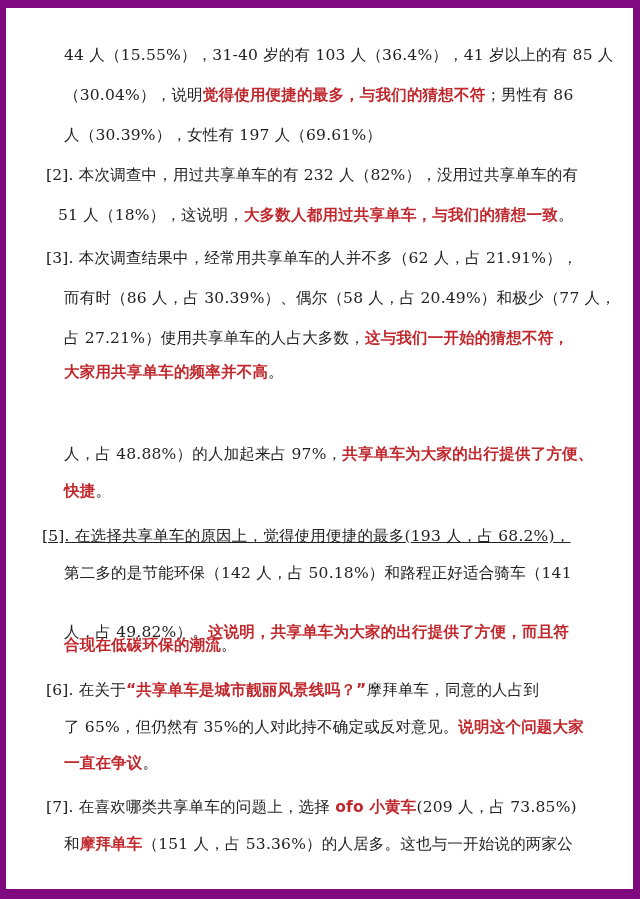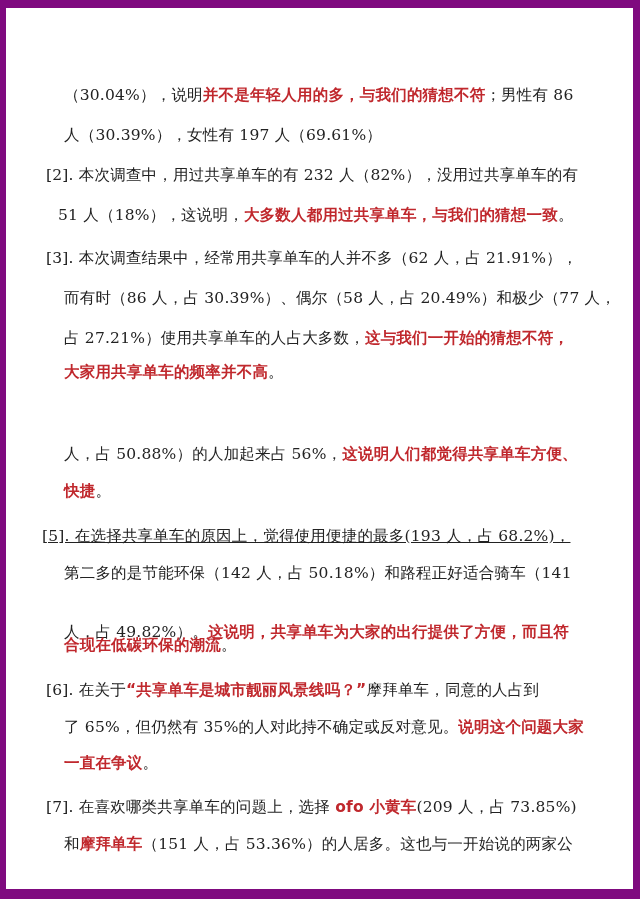--- a/index.html
+++ b/index.html
@@ -6,22 +6,25 @@
   body { width:640px; height:899px; background:#7f0a7f; position:relative; overflow:hidden; }
   .page { position:absolute; left:6px; top:8px; width:627px; height:881px; background:#ffffff; }
   .line { position:absolute; font-family:"DejaVu Serif", "Liberation Serif", serif; font-size:15.5px; color:#222; white-space:nowrap; letter-spacing:0.2px; }
   .hl { color:#c0282d; font-weight:bold; font-family:"DejaVu Sans", "Liberation Sans", sans-serif; }
 </style>
 </head>
 <body>
 
 <div class="page">
 
+  <div class="line" style="left:58px;top:37px;">
+    <span>44 人（15.55%），31-40 岁的有 103 人（36.4%），41 岁以上的有 85 人</span>
+  </div>
   <div class="line" style="left:58px;top:77px;">
-    <span>（30.04%），说明</span><span class="hl">并不是年轻人用的多，与我们的猜想不符</span><span>；男性有 86</span>
+    <span>（30.04%），说明</span><span class="hl">觉得使用便捷的最多，与我们的猜想不符</span><span>；男性有 86</span>
   </div>
   <div class="line" style="left:58px;top:117px;">
     <span>人（30.39%），女性有 197 人（69.61%）</span>
   </div>
 
   <div class="line" style="left:40px;top:157px;">
     <span>[2]. 本次调查中，用过共享单车的有 232 人（82%），没用过共享单车的有</span>
   </div>
   <div class="line" style="left:52px;top:197px;">
     <span>51 人（18%），这说明，</span><span class="hl">大多数人都用过共享单车，与我们的猜想一致</span><span>。</span>
@@ -34,21 +37,21 @@
     <span>而有时（86 人，占 30.39%）、偶尔（58 人，占 20.49%）和极少（77 人，</span>
   </div>
   <div class="line" style="left:58px;top:320px;">
     <span>占 27.21%）使用共享单车的人占大多数，</span><span class="hl">这与我们一开始的猜想不符，</span>
   </div>
   <div class="line" style="left:58px;top:354px;text-align:right;">
     <span class="hl">大家用共享单车的频率并不高</span><span>。</span>
   </div>
 
   <div class="line" style="left:58px;top:436px;">
-    <span>人，占 50.88%）的人加起来占 56%，</span><span class="hl">这说明人们都觉得共享单车方便、</span>
+    <span>人，占 48.88%）的人加起来占 97%，</span><span class="hl">共享单车为大家的出行提供了方便、</span>
   </div>
   <div class="line" style="left:58px;top:473px;">
     <span class="hl">快捷</span><span>。</span>
   </div>
 
   <div class="line" style="left:36px;top:518px;text-decoration:underline;">
     <span>[5]. 在选择共享单车的原因上，觉得使用便捷的最多(193 人，占 68.2%)，</span>
   </div>
   <div class="line" style="left:58px;top:555px;">
     <span>第二多的是节能环保（142 人，占 50.18%）和路程正好适合骑车（141</span>

